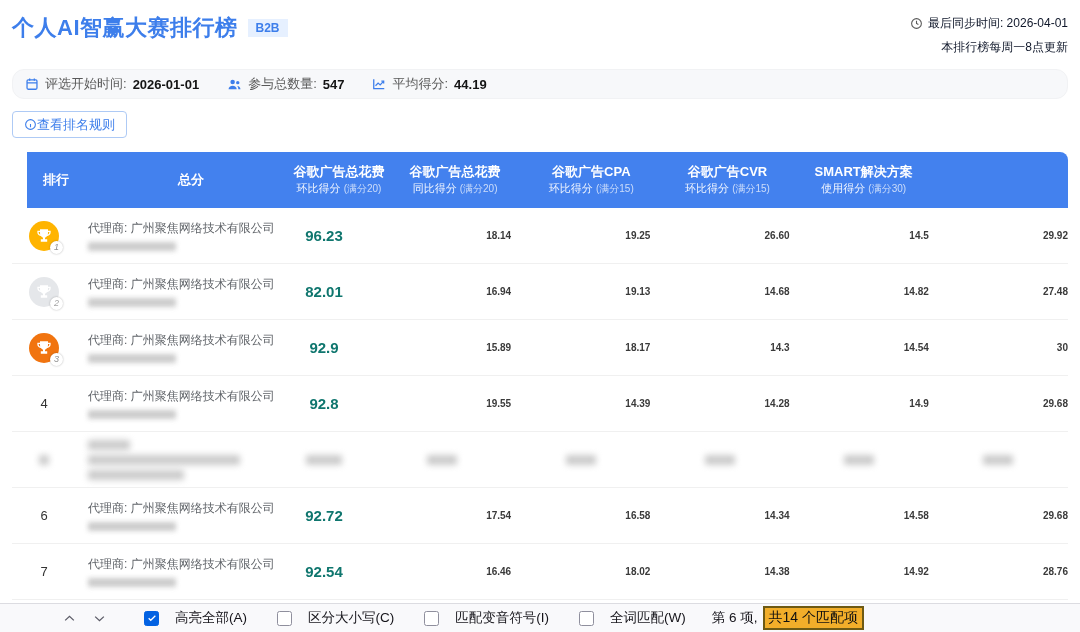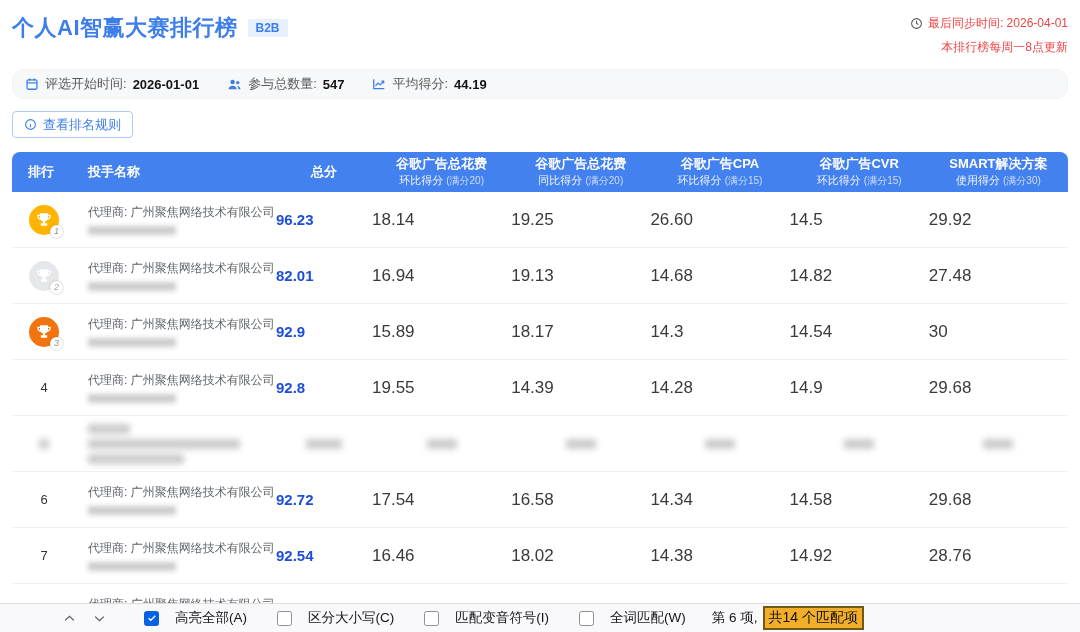--- a/index.html
+++ b/index.html
@@ -7,58 +7,58 @@
     font-family:"Liberation Sans","DejaVu Sans",sans-serif; position:relative; }
 
   .page { padding:0 12px; }
 
   
   .top { display:flex; justify-content:space-between; align-items:flex-start; padding-top:13px; }
   .title-row { display:flex; align-items:center; gap:10px; }
   .page-title { font-size:22px; font-weight:700; color:var(--accent); letter-spacing:.5px; }
   .badge { background:#e6f0ff; color:var(--accent); font-size:12px; font-weight:700;
     padding:3px 8px; border-radius:0; line-height:1; }
-  .sync { text-align:right; font-size:12px; color:#ef4444; padding-top:2px; }
+  .sync { text-align:right; font-size:12px; color:#0f172a; padding-top:2px; }
   .sync-line1 { display:flex; align-items:center; gap:5px; justify-content:flex-end; }
   .sync-line2 { margin-top:7px; }
   .icon-svg { display:inline-block; vertical-align:middle; }
 
   
   .stats { margin-top:13px; background:#f7f8fa; border:1px solid #f1f2f4; border-radius:12px;
     height:30px; display:flex; align-items:center; padding:0 12px; gap:28px;
     font-size:13px; color:#595959; }
   .stat { display:flex; align-items:center; gap:6px; }
   .stat b { color:#141414; }
   .stat .icon-svg { color:var(--accent); }
 
   
-  .rules-btn { margin-top:12px; display:inline-flex; align-items:center; gap:6px;
+  .rules-btn { margin-top:12px; display:inline-flex; align-items:center; gap:0;
     border:1px solid #aecaf5; color:var(--accent); background:#fff; border-radius:4px;
     height:27px; padding:0 11px; font-size:13px; cursor:pointer; }
 
   
   .table { margin-top:14px; border-radius:8px 8px 0 0; overflow:hidden; }
   .grid-row { display:grid; grid-template-columns:64px 200px 96px repeat(5,1fr); align-items:center; }
-  .thead { background:var(--thbg); color:#fff; height:40px; }
+  .thead { background:var(--thbg); color:#fff; height:56px;margin-left:15px; }
   .th { text-align:center; line-height:1.25; }
   .th.c0 { text-align:left; padding-left:16px; }
   .th.c1 { text-align:left; padding-left:12px; }
   .th-main { font-size:13px; font-weight:700; }
   .th-sub { font-size:11px; color:rgba(255,255,255,.92); margin-top:2px; font-weight:400; }
   .th-cap { font-size:10px; color:rgba(255,255,255,.72); }
 
   .trow { height:56px; border-bottom:1px solid #f0f0f0; background:#fff; }
   .td.rank { display:flex; justify-content:center; align-items:center; }
   .rank-num { font-size:13px; color:#333; }
   .td.name { padding-left:12px; }
   .agency { font-size:12px; color:#5f6368; }
   .redact { margin-top:5px; width:88px; height:9px; background:#c3c3c3; border-radius:1px;
     filter:blur(2.5px); opacity:.85; }
-  .td.total { text-align:left; font-weight:700; font-size:15px; color:#1d4ed8; }
-  .td.score { text-align:left; font-size:17px; color:#3a3a3a; }
+  .td.total { text-align:center; font-weight:700; font-size:15px; color:#0f766e; }
+  .td.score { text-align:right; font-size:10px; color:#3a3a3a;font-weight:bold; }
 
   .medal { position:relative; width:30px; height:30px; border-radius:50%;
     display:flex; align-items:center; justify-content:center; }
   .medal svg { width:16px; height:16px; fill:#fff; }
   .medal .num { position:absolute; right:-4px; bottom:-3px; width:13px; height:13px;
     border-radius:50%; background:#fff; color:#8f8f8f; font-size:9px; line-height:13px;
     text-align:center; box-shadow:0 0 2px rgba(0,0,0,.3); }
   .medal.gold   { background:var(--gold); }
   .medal.silver { background:var(--silver); }
   .medal.silver .num { color:#a5a5a5; }
@@ -146,23 +146,20 @@
         <path d="M12 11v6M12 7.2v.4"></path>
       </svg>
     <span>查看排名规则</span>
   </button>
 
   
   <div class="table">
     <div class="thead grid-row">
         <div class="th c0">
           <div class="th-main">排行</div>
-        </div>
-        <div class="th c1">
-          <div class="th-main">投手名称</div>
         </div>
         <div class="th c2">
           <div class="th-main">总分</div>
         </div>
         <div class="th c3">
           <div class="th-main">谷歌广告总花费</div>
           <div class="th-sub">环比得分 <span class="th-cap">(满分20)</span></div>
         </div>
         <div class="th c4">
           <div class="th-main">谷歌广告总花费</div>

